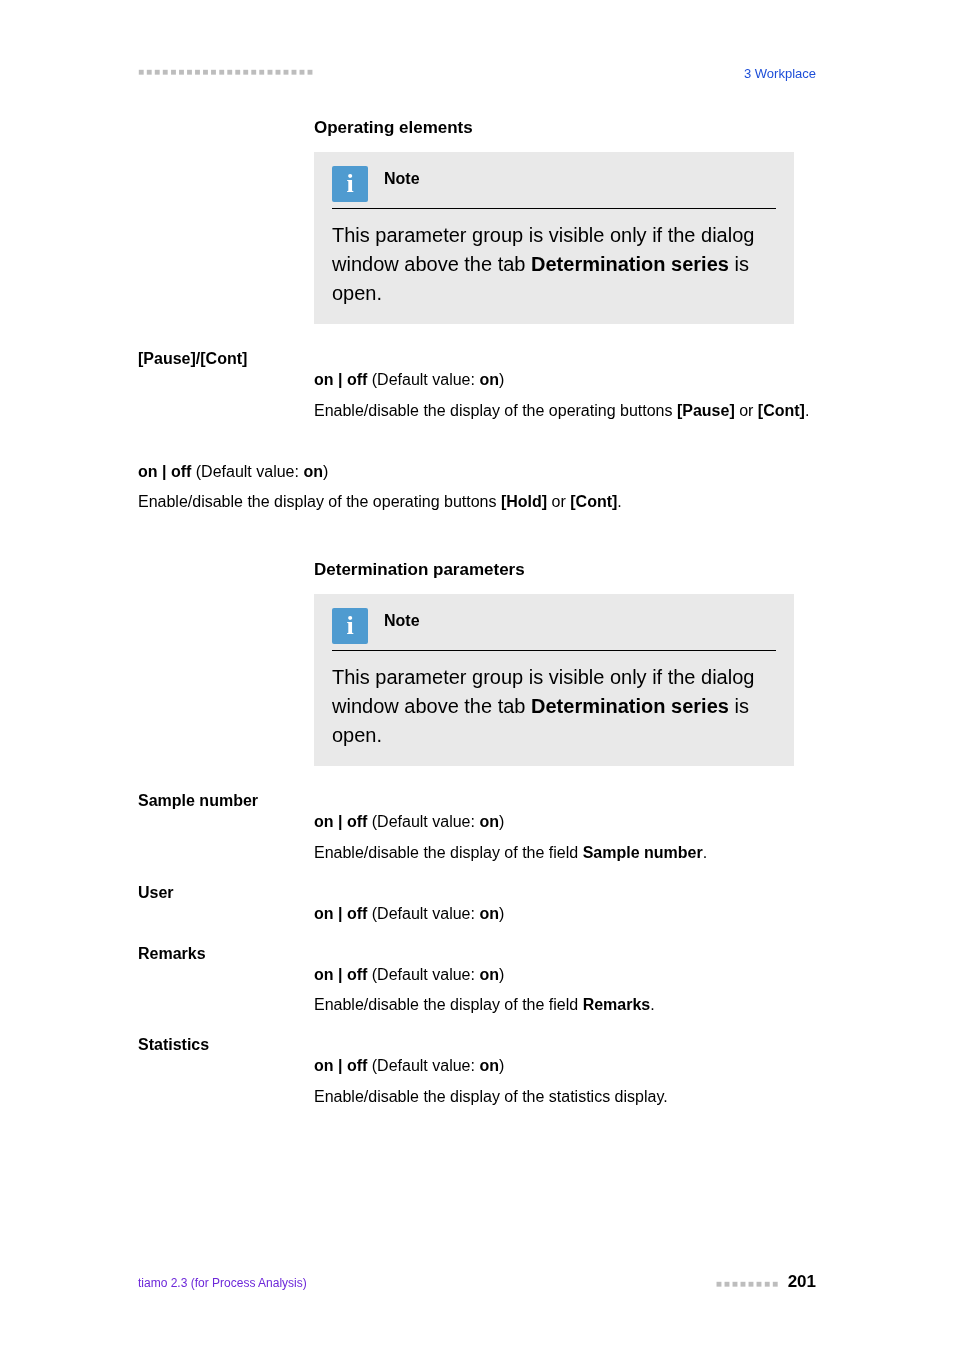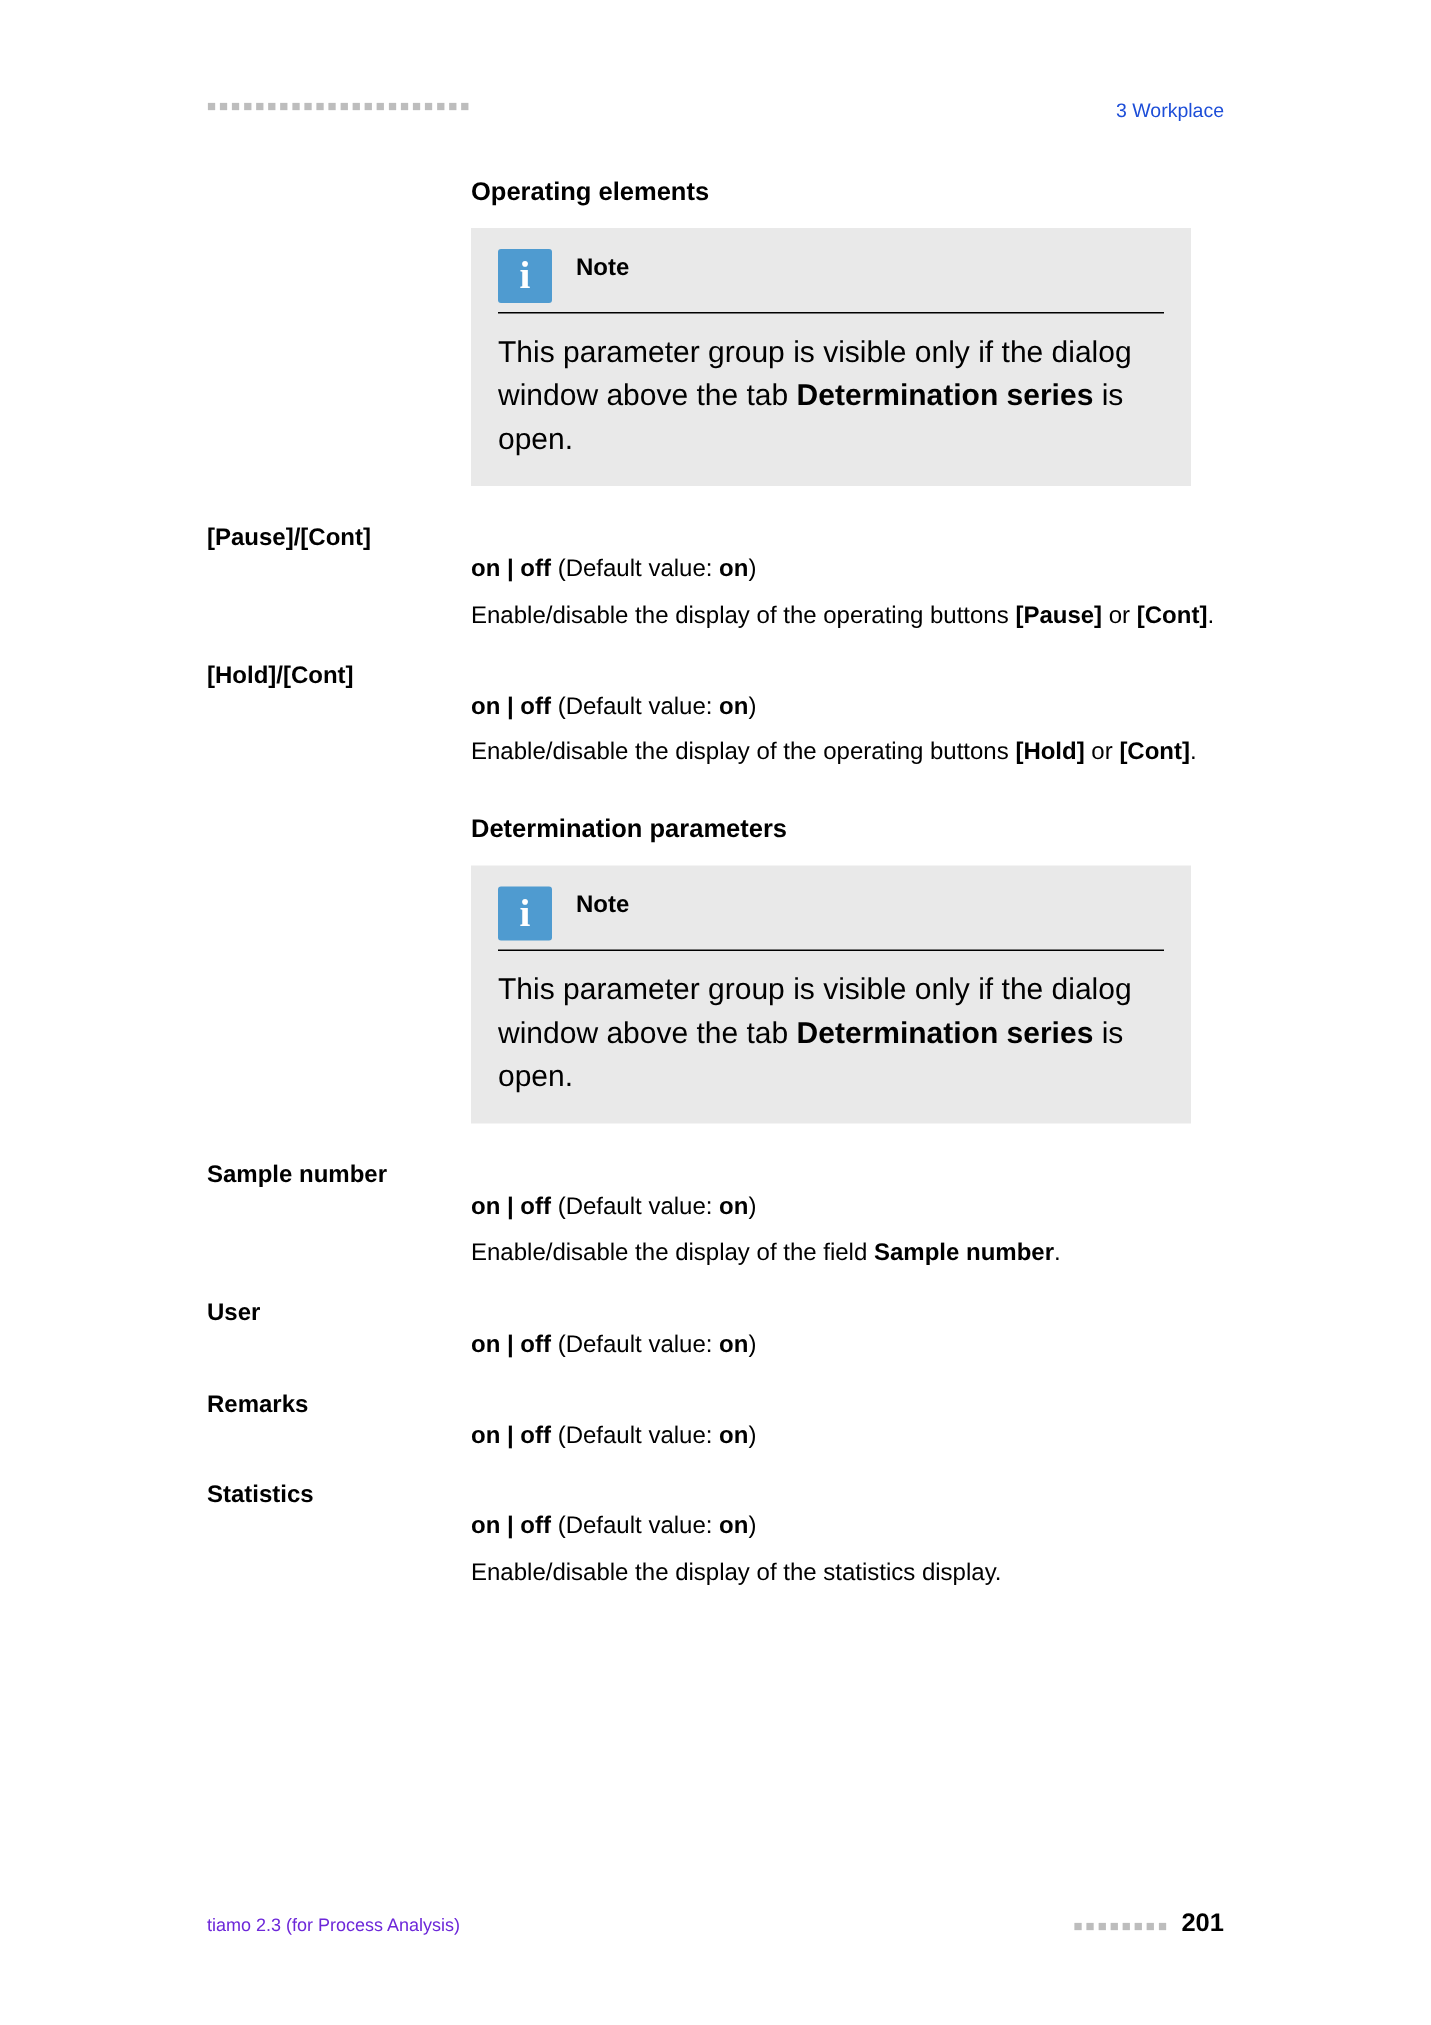--- a/index.html
+++ b/index.html
@@ -167,32 +167,31 @@
         <p class="value-line">
           <b>on | off</b><span> (Default value: </span><b>on</b><span>)</span>
         </p>
         <p>
           <span>Enable/disable the display of the operating buttons </span><b>[Pause]</b><span> or </span><b>[Cont]</b><span>.</span>
         </p>
       </div>
     </div>
 
     <div class="param">
-      <div class="param-label">[Hold]/[Cont]</div>
       <div class="param-body">
         <p class="value-line">
           <b>on | off</b><span> (Default value: </span><b>on</b><span>)</span>
         </p>
         <p>
           <span>Enable/disable the display of the operating buttons </span><b>[Hold]</b><span> or </span><b>[Cont]</b><span>.</span>
         </p>
       </div>
     </div>
 
-    <div class="section-title" style="margin-top:28px;">Determination parameters</div>
+    <div class="section-title" style="margin-top:45px;">Determination parameters</div>
 
     <div class="note-box">
       <div class="note-row">
         <div class="note-icon">i</div>
         <div class="note-title">Note</div>
       </div>
       <div class="note-body">
         <span>This parameter group is visible only if the dialog window above the tab </span><b>Determination series</b><span> is open.</span>
       </div>
     </div>
@@ -216,20 +215,23 @@
           <b>on | off</b><span> (Default value: </span><b>on</b><span>)</span>
         </p>
       </div>
     </div>
 
     <div class="param">
       <div class="param-label">Remarks</div>
       <div class="param-body">
         <p class="value-line">
           <b>on | off</b><span> (Default value: </span><b>on</b><span>)</span>
+        </p>
+        <p>
+          <span>Enable/disable the display of the field </span><b>Remarks</b><span>.</span>
         </p>
       </div>
     </div>
 
     <div class="param">
       <div class="param-label">Statistics</div>
       <div class="param-body">
         <p class="value-line">
           <b>on | off</b><span> (Default value: </span><b>on</b><span>)</span>
         </p>

